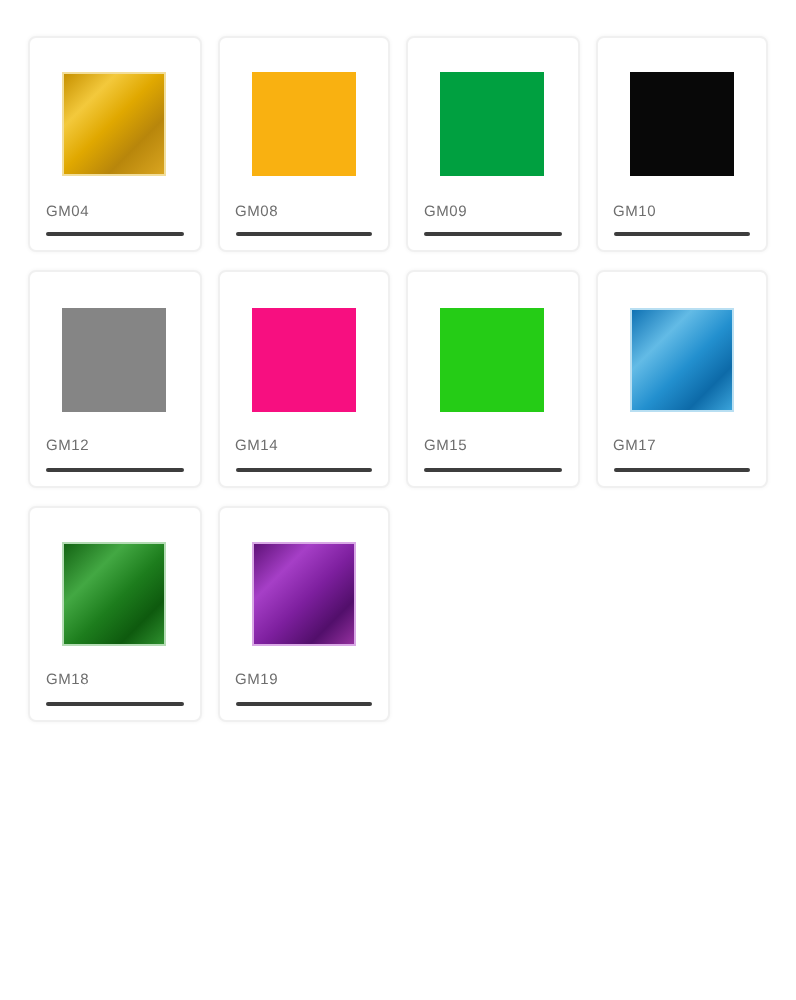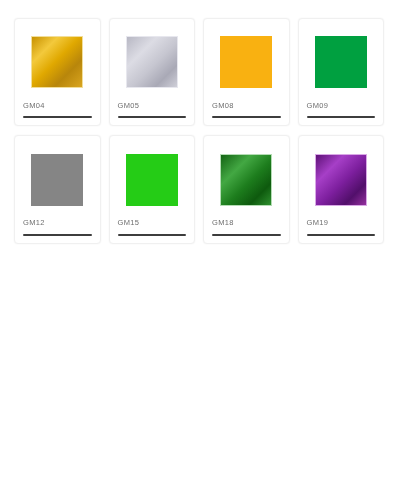--- a/index.html
+++ b/index.html
@@ -81,51 +81,65 @@
 <div class="swatch-grid">
     <div class="swatch-card">
       <div class="swatch-chip-wrap">
         <div class="swatch-chip" style="background: linear-gradient(135deg, rgb(199, 145, 0) 0%, rgb(243, 201, 60) 26%, rgb(224, 168, 0) 48%, rgb(184, 134, 11) 72%, rgb(217, 165, 32) 100%); border: 1px solid rgb(242, 222, 154);"></div>
       </div>
       <div class="swatch-label">GM04</div>
       <div class="swatch-bar"></div>
     </div>
     <div class="swatch-card">
       <div class="swatch-chip-wrap">
-        <div class="swatch-chip" style="background: linear-gradient(135deg, rgb(184, 184, 196) 0%, rgb(220, 220, 228) 30%, rgb(198, 198, 208) 55%, rgb(169, 169, 182) 78%, rgb(207, 207, 216) 100%); border: 1px solid rgb(231, 231, 238);"></div>
-      </div>
-      <div class="swatch-label">GM05</div>
-      <div class="swatch-bar"></div>
-    </div>
-    <div class="swatch-card">
-      <div class="swatch-chip-wrap">
         <div class="swatch-chip" style="background: rgb(249, 177, 17); border: 1px solid rgb(249, 177, 17);"></div>
       </div>
       <div class="swatch-label">GM08</div>
       <div class="swatch-bar"></div>
     </div>
     <div class="swatch-card">
       <div class="swatch-chip-wrap">
         <div class="swatch-chip" style="background: rgb(0, 160, 64); border: 1px solid rgb(0, 160, 64);"></div>
       </div>
       <div class="swatch-label">GM09</div>
       <div class="swatch-bar"></div>
     </div>
     <div class="swatch-card">
       <div class="swatch-chip-wrap">
+        <div class="swatch-chip" style="background: rgb(8, 8, 8); border: 1px solid rgb(8, 8, 8);"></div>
+      </div>
+      <div class="swatch-label">GM10</div>
+      <div class="swatch-bar"></div>
+    </div>
+    <div class="swatch-card">
+      <div class="swatch-chip-wrap">
         <div class="swatch-chip" style="background: rgb(133, 133, 133); border: 1px solid rgb(133, 133, 133);"></div>
       </div>
       <div class="swatch-label">GM12</div>
       <div class="swatch-bar"></div>
     </div>
     <div class="swatch-card">
       <div class="swatch-chip-wrap">
+        <div class="swatch-chip" style="background: rgb(247, 15, 128); border: 1px solid rgb(247, 15, 128);"></div>
+      </div>
+      <div class="swatch-label">GM14</div>
+      <div class="swatch-bar"></div>
+    </div>
+    <div class="swatch-card">
+      <div class="swatch-chip-wrap">
         <div class="swatch-chip" style="background: rgb(37, 204, 22); border: 1px solid rgb(37, 204, 22);"></div>
       </div>
       <div class="swatch-label">GM15</div>
+      <div class="swatch-bar"></div>
+    </div>
+    <div class="swatch-card">
+      <div class="swatch-chip-wrap">
+        <div class="swatch-chip" style="background: linear-gradient(135deg, rgb(15, 114, 180) 0%, rgb(99, 187, 230) 30%, rgb(35, 144, 207) 55%, rgb(13, 106, 168) 78%, rgb(58, 163, 218) 100%); border: 1px solid rgb(185, 223, 242);"></div>
+      </div>
+      <div class="swatch-label">GM17</div>
       <div class="swatch-bar"></div>
     </div>
     <div class="swatch-card">
       <div class="swatch-chip-wrap">
         <div class="swatch-chip" style="background: linear-gradient(135deg, rgb(20, 100, 20) 0%, rgb(67, 168, 67) 30%, rgb(29, 125, 29) 55%, rgb(14, 90, 14) 78%, rgb(46, 143, 46) 100%); border: 1px solid rgb(180, 220, 180);"></div>
       </div>
       <div class="swatch-label">GM18</div>
       <div class="swatch-bar"></div>
     </div>
     <div class="swatch-card">

